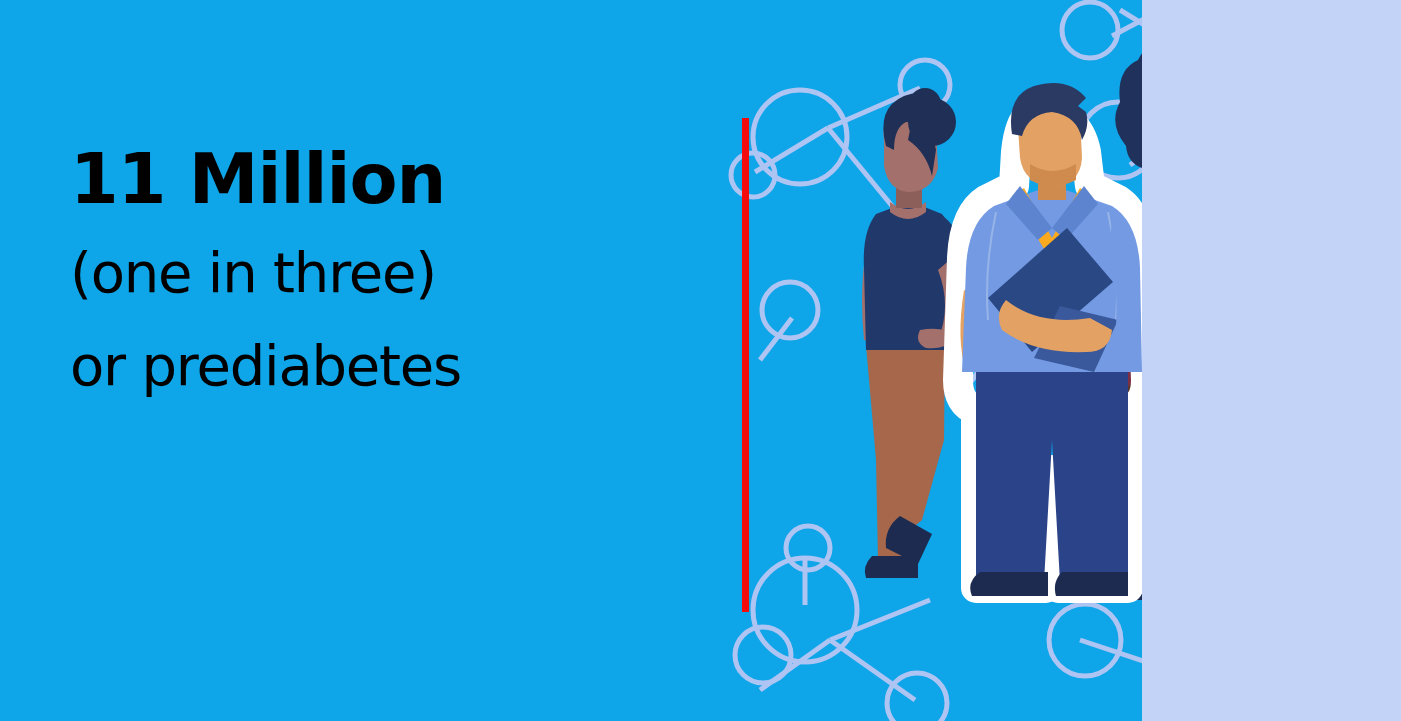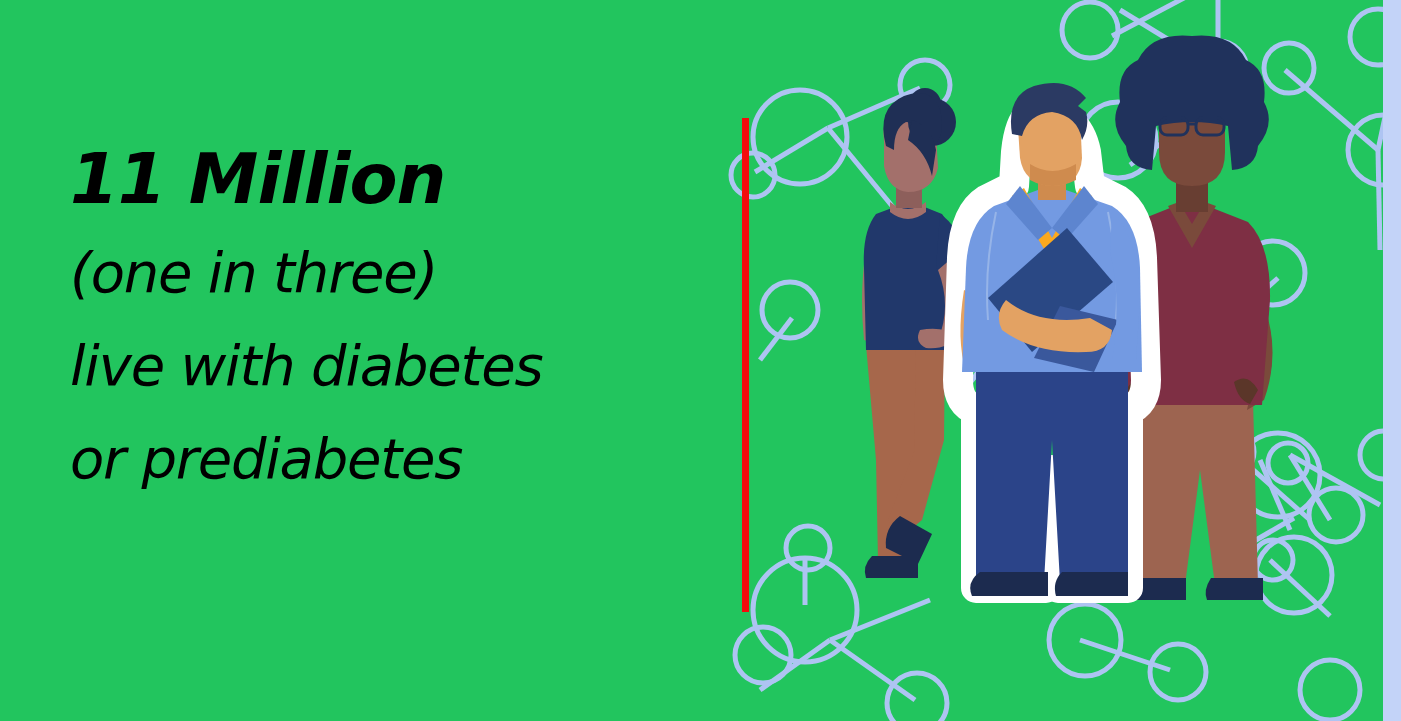--- a/index.html
+++ b/index.html
@@ -1,21 +1,21 @@
 <!DOCTYPE html>
 <html><head>
 <meta charset="utf-8">
 <style>
   html,body{margin:0;padding:0;}
   body{
     width:1401px;height:721px;overflow:hidden;
     font-family:"Liberation Sans", sans-serif;
     background:#c3d3f8;
   }
-  #stage{position:relative;width:1383px;height:721px;overflow:hidden;background:#22c55e;font-style:italic;}
+  #stage{position:relative;width:1142px;height:721px;overflow:hidden;background:#0ea5e9;}
 
   
   #netbg{position:absolute;inset:0;width:1401px;height:721px;}
 
   
   #redrule{
     position:absolute;left:742px;top:118px;width:7px;height:494px;
     background:#f40c0c;
   }
 
@@ -104,21 +104,20 @@
       <circle cx="1000" cy="470" r="26"></circle>
       <circle cx="1210" cy="330" r="26"></circle>
     </g>
   </svg>
 
   <div id="redrule"></div>
 
   <div id="textblock">
     <div class="tline bold">11 Million</div>
     <div class="tline reg">(one in three)</div>
-    <div class="tline reg">live with diabetes</div>
     <div class="tline reg">or prediabetes</div>
   </div>
 
   <svg id="people" viewBox="0 0 1401 721" xmlns="http://www.w3.org/2000/svg" aria-hidden="true">
 
     <g>
 
       <path d="M1131 400 L1253 400 L1258 585 L1215 585 L1200 470 L1185 585 L1140 585 Z" fill="#9d6450"></path>
 
       <path d="M1134 578 L1186 578 L1186 600 L1130 600 Q1126 590 1134 578 Z" fill="#1c2b4f"></path>

